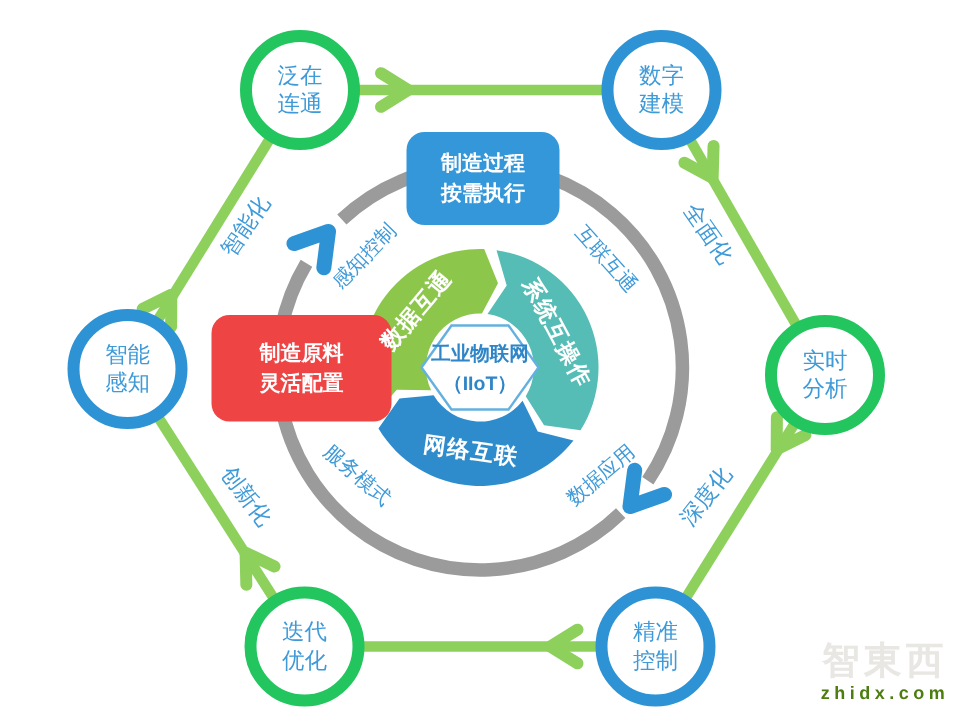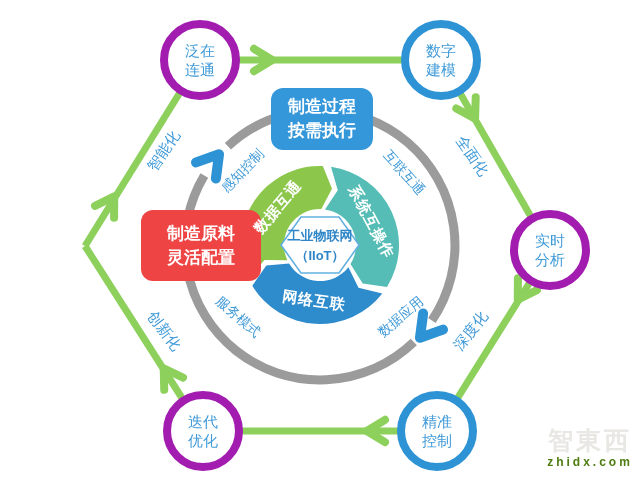--- a/index.html
+++ b/index.html
@@ -3,28 +3,28 @@
 <meta charset="utf-8">
 <style>
   html,body{margin:0;padding:0;background:#fff;}
   .stage{
     position:relative;width:640px;height:482px;overflow:hidden;background:#ffffff;
     font-family:"Liberation Sans","DejaVu Sans",sans-serif;
   }
   .stage svg{position:absolute;left:0;top:0;}
   .node{
     position:absolute;width:80px;height:80px;border-radius:50%;background:#fff;
-    border:8px solid #a21caf;box-sizing:border-box;display:flex;align-items:center;justify-content:center;
+    border:8px solid #22c55e;box-sizing:border-box;display:flex;align-items:center;justify-content:center;
     text-align:center;transform:translate(-50%,-50%);color:#3f9ad8;font-size:15px;line-height:1.3;
     white-space:pre-line;z-index:3;
   }
   .node.blue{border-color:#2e93d5}
   .box{
     position:absolute;border-radius:12px;color:#fff;display:flex;align-items:center;justify-content:center;
-    text-align:center;font-size:17px;font-weight:600;line-height:1.4;white-space:pre-line;z-index:2;
+    text-align:center;font-size:14px;font-weight:600;line-height:1.4;white-space:pre-line;z-index:2;
   }
   .box.blue{background:#3497da}
   .box.green{background:#ef4444}
   .lbl{
     position:absolute;color:#3f9ad8;font-size:15px;white-space:nowrap;z-index:4;
     transform:translate(-50%,-50%) rotate(var(--r,0deg));
   }
   .lbl.ring{font-size:13.5px}
   .rose{
     position:absolute;color:#fff;font-weight:600;font-size:15px;white-space:nowrap;z-index:4;
@@ -70,20 +70,22 @@
   <div class="node" style="left:200px;top:60px"><span>泛在
 连通</span></div>
   <div class="node blue" style="left:441px;top:60px"><span>数字
 建模</span></div>
   <div class="node" style="left:550px;top:250px"><span>实时
 分析</span></div>
   <div class="node" style="left:203px;top:431px"><span>迭代
 优化</span></div>
   <div class="node blue" style="left:437px;top:431px"><span>精准
 控制</span></div>
+  <div class="node blue" style="left:85px;top:246px"><span>智能
+感知</span></div>
 
   <div class="box blue" style="left:271px;top:88px;width:102px;height:62px"><span>制造过程
 按需执行</span></div>
   <div class="box green" style="left:141px;top:210px;width:120px;height:71px"><span>制造原料
 灵活配置</span></div>
 
   <div class="lbl" style="left:164px;top:151px;--r:-56deg">智能化</div>
   <div class="lbl" style="left:472px;top:156px;--r:55deg">全面化</div>
   <div class="lbl" style="left:471px;top:331px;--r:-52deg">深度化</div>
   <div class="lbl" style="left:164px;top:331px;--r:53deg">创新化</div>

